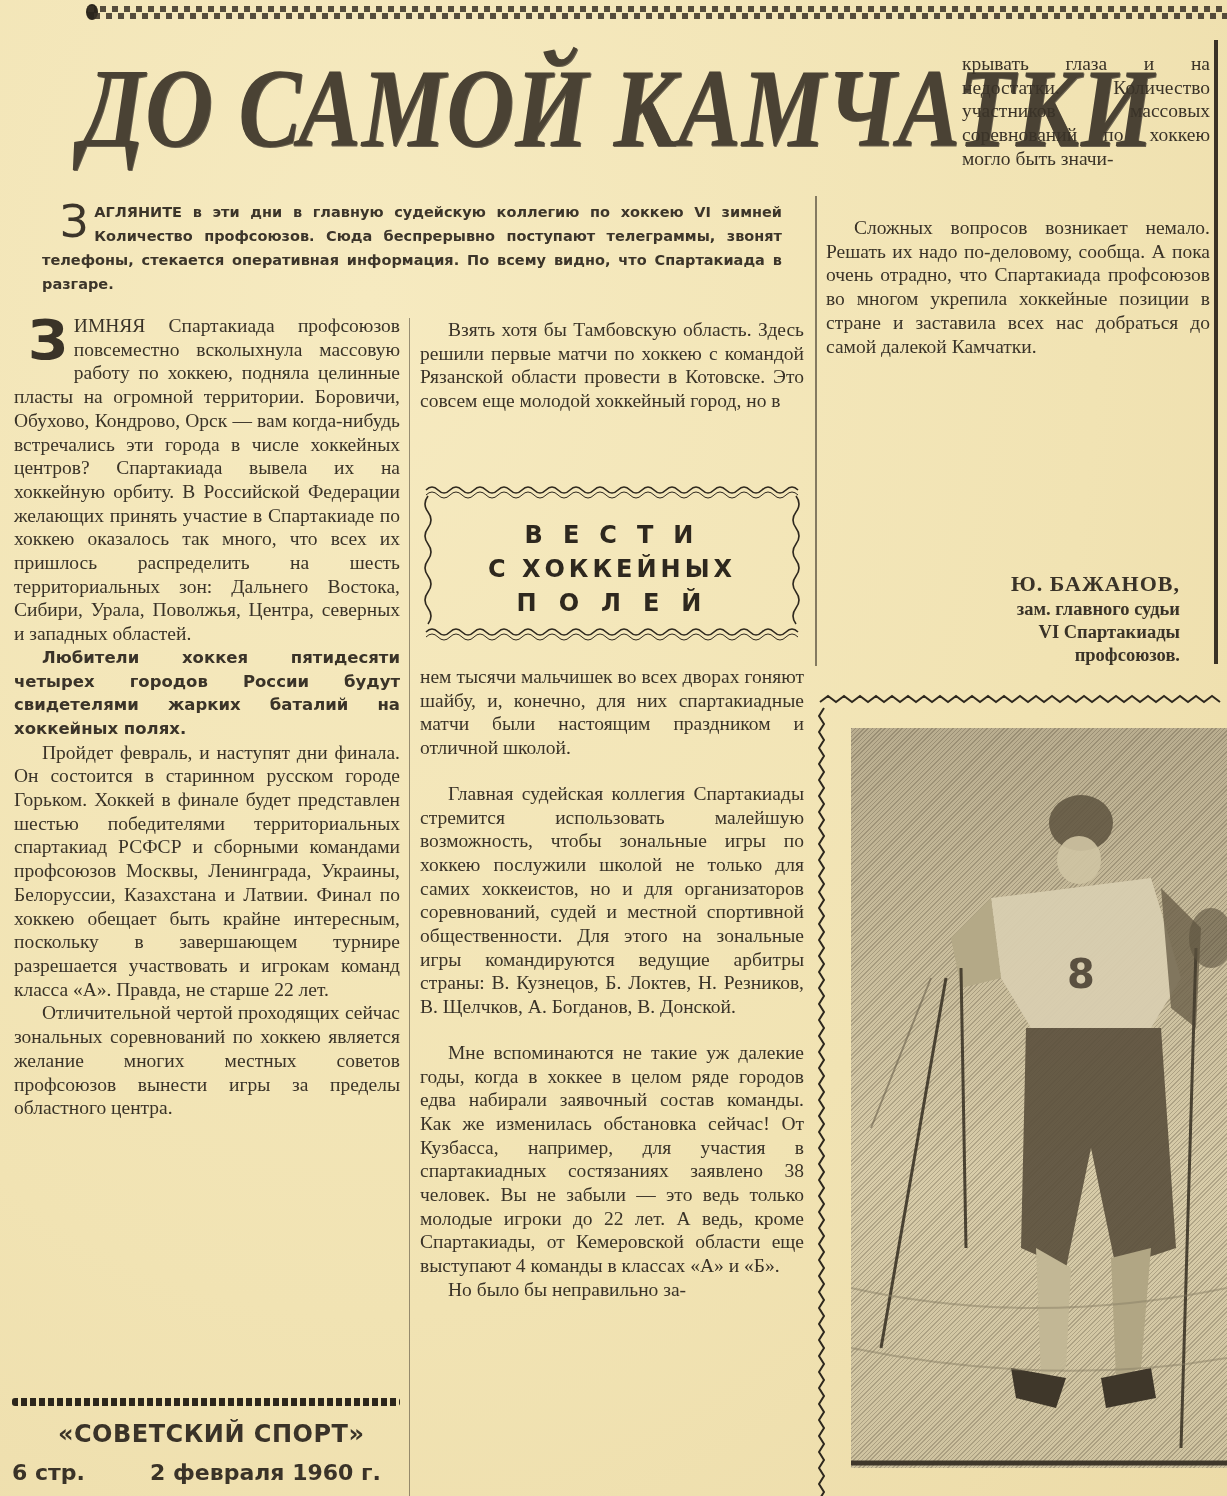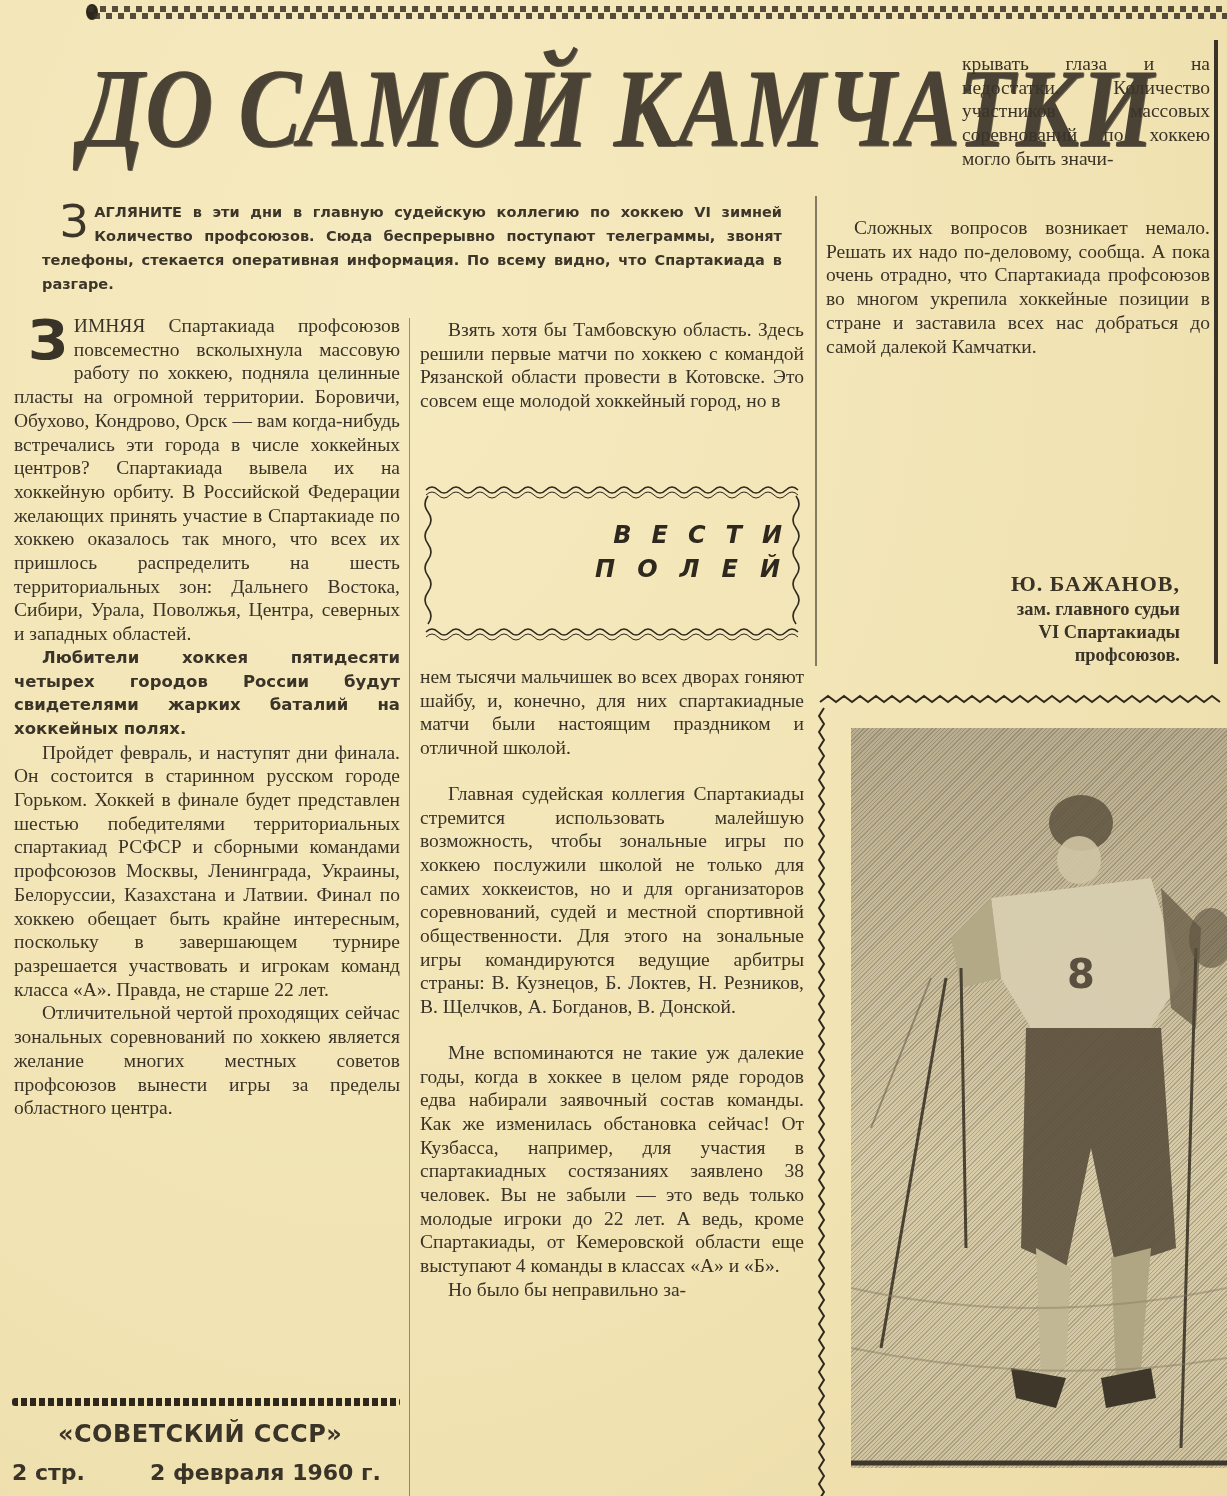--- a/index.html
+++ b/index.html
@@ -43,22 +43,22 @@
   .col3a { left: 962px; top: 52px; width: 248px; }
   .col3b { left: 826px; top: 194px; width: 384px; }
 
   .drop1 { float: left; font-family: "DejaVu Sans", sans-serif; font-size: 56px; line-height: 48px; margin: 2px 6px 0 14px; font-weight: 700; }
   .bold-sans { font-family: "DejaVu Sans", sans-serif; font-weight: 700; font-size: 16.5px; line-height: 23.7px; }
 
   .vrule { position: absolute; background: #3a3226; }
 
   .box { position: absolute; left: 422px; top: 482px; width: 380px; height: 160px; }
   .box svg { position: absolute; inset: 0; }
-  .box .box-text { position: absolute; left: 0; right: 0; top: 36px; text-align: right;
-    font-family: "DejaVu Sans", sans-serif; font-weight: 700; font-size: 24px; line-height: 34px; color: #2e281e; font-style: italic; }
+  .box .box-text { position: absolute; left: 0; right: 0; top: 36px; text-align: center;
+    font-family: "DejaVu Sans", sans-serif; font-weight: 700; font-size: 24px; line-height: 34px; color: #2e281e; }
   .box .l1 { letter-spacing: 20px; padding-left: 14px; }
   .box .l2 { letter-spacing: 4px; }
   .box .l3 { letter-spacing: 22px; padding-left: 16px; }
 
   .signature { position: absolute; left: 870px; top: 570px; width: 310px; text-align: right; }
   .sig-name { font-weight: 700; font-size: 22px; line-height: 28px; letter-spacing: 1px; }
   .sig-role { font-weight: 700; font-size: 18.5px; line-height: 23px; }
 
   .footer-rule { position: absolute; left: 12px; top: 1398px; width: 388px; height: 8px;
     background: repeating-linear-gradient(90deg, #2c261c 0 6px, transparent 6px 9px); border-radius: 3px; }
@@ -109,20 +109,21 @@
     <svg width="380" height="160" viewBox="0 0 380 160">
       <path d="M4 8 q6 -6 12 0 t12 0 t12 0 t12 0 t12 0 t12 0 t12 0 t12 0 t12 0 t12 0 t12 0 t12 0 t12 0 t12 0 t12 0 t12 0 t12 0 t12 0 t12 0 t12 0 t12 0 t12 0 t12 0 t12 0 t12 0 t12 0 t12 0 t12 0 t12 0 t12 0 t12 0" fill="none" stroke="#2e281e" stroke-width="1.6"></path>
       <path d="M4 13 q6 -6 12 0 t12 0 t12 0 t12 0 t12 0 t12 0 t12 0 t12 0 t12 0 t12 0 t12 0 t12 0 t12 0 t12 0 t12 0 t12 0 t12 0 t12 0 t12 0 t12 0 t12 0 t12 0 t12 0 t12 0 t12 0 t12 0 t12 0 t12 0 t12 0 t12 0 t12 0" fill="none" stroke="#2e281e" stroke-width="1"></path>
       <path d="M4 150 q6 -6 12 0 t12 0 t12 0 t12 0 t12 0 t12 0 t12 0 t12 0 t12 0 t12 0 t12 0 t12 0 t12 0 t12 0 t12 0 t12 0 t12 0 t12 0 t12 0 t12 0 t12 0 t12 0 t12 0 t12 0 t12 0 t12 0 t12 0 t12 0 t12 0 t12 0 t12 0" fill="none" stroke="#2e281e" stroke-width="1.6"></path>
       <path d="M4 155 q6 -6 12 0 t12 0 t12 0 t12 0 t12 0 t12 0 t12 0 t12 0 t12 0 t12 0 t12 0 t12 0 t12 0 t12 0 t12 0 t12 0 t12 0 t12 0 t12 0 t12 0 t12 0 t12 0 t12 0 t12 0 t12 0 t12 0 t12 0 t12 0 t12 0 t12 0 t12 0" fill="none" stroke="#2e281e" stroke-width="1"></path>
       <path d="M6 14 q-6 8 0 16 t0 16 t0 16 t0 16 t0 16 t0 16 t0 16 t0 16" fill="none" stroke="#2e281e" stroke-width="1.6"></path>
       <path d="M374 14 q6 8 0 16 t0 16 t0 16 t0 16 t0 16 t0 16 t0 16 t0 16" fill="none" stroke="#2e281e" stroke-width="1.6"></path>
     </svg>
     <div class="box-text">
       <div class="l1">ВЕСТИ</div>
+      <div class="l2">С ХОККЕЙНЫХ</div>
       <div class="l3">ПОЛЕЙ</div>
     </div>
   </div>
 
   <div class="col col2b">
     <p>нем тысячи мальчишек во всех дворах гоняют шайбу, и, конечно, для них спартакиадные матчи были настоящим праздником и отличной школой.</p>
     <p class="ind gap">Главная судейская коллегия Спартакиады стремится использовать малейшую возможность, чтобы зональные игры по хоккею послужили школой не только для самих хоккеистов, но и для организаторов соревнований, судей и местной спортивной общественности. Для этого на зональные игры командируются ведущие арбитры страны: В. Кузнецов, Б. Локтев, Н. Резников, В. Щелчков, А. Богданов, В. Донской.</p>
     <p class="ind gap">Мне вспоминаются не такие уж далекие годы, когда в хоккее в целом ряде городов едва набирали заявочный состав команды. Как же изменилась обстановка сейчас! От Кузбасса, например, для участия в спартакиадных состязаниях заявлено 38 человек. Вы не забыли — это ведь только молодые игроки до 22 лет. А ведь, кроме Спартакиады, от Кемеровской области еще выступают 4 команды в классах «А» и «Б».</p>
     <p class="ind">Но было бы неправильно за-</p>
   </div>
@@ -135,22 +136,22 @@
   </div>
 
   <div class="signature">
     <div class="sig-name">Ю. БАЖАНОВ,</div>
     <div class="sig-role">зам. главного судьи</div>
     <div class="sig-role">VI Спартакиады</div>
     <div class="sig-role">профсоюзов.</div>
   </div>
 
   <div class="footer-rule"></div>
-  <div class="footer-paper">«СОВЕТСКИЙ СССР»</div>
-  <div class="footer-page">2 стр.</div>
+  <div class="footer-paper">«СОВЕТСКИЙ СПОРТ»</div>
+  <div class="footer-page">6 стр.</div>
   <div class="footer-date">2 февраля 1960 г.</div>
 
   <div class="photo-frame">
     <svg class="wave" width="409" height="808" viewBox="0 0 409 808">
       <path d="M2 14 l8 -6 l8 6 l8 -6 l8 6 l8 -6 l8 6 l8 -6 l8 6 l8 -6 l8 6 l8 -6 l8 6 l8 -6 l8 6 l8 -6 l8 6 l8 -6 l8 6 l8 -6 l8 6 l8 -6 l8 6 l8 -6 l8 6 l8 -6 l8 6 l8 -6 l8 6 l8 -6 l8 6 l8 -6 l8 6 l8 -6 l8 6 l8 -6 l8 6 l8 -6 l8 6 l8 -6 l8 6 l8 -6 l8 6 l8 -6 l8 6 l8 -6 l8 6 l8 -6 l8 6 l8 -6 l8 6" fill="none" stroke="#2e281e" stroke-width="2"></path>
       <path d="M6 20 l-5 8 l5 8 l-5 8 l5 8 l-5 8 l5 8 l-5 8 l5 8 l-5 8 l5 8 l-5 8 l5 8 l-5 8 l5 8 l-5 8 l5 8 l-5 8 l5 8 l-5 8 l5 8 l-5 8 l5 8 l-5 8 l5 8 l-5 8 l5 8 l-5 8 l5 8 l-5 8 l5 8 l-5 8 l5 8 l-5 8 l5 8 l-5 8 l5 8 l-5 8 l5 8 l-5 8 l5 8 l-5 8 l5 8 l-5 8 l5 8 l-5 8 l5 8 l-5 8 l5 8 l-5 8 l5 8 l-5 8 l5 8 l-5 8 l5 8 l-5 8 l5 8 l-5 8 l5 8 l-5 8 l5 8 l-5 8 l5 8 l-5 8 l5 8 l-5 8 l5 8 l-5 8 l5 8 l-5 8 l5 8 l-5 8 l5 8 l-5 8 l5 8 l-5 8 l5 8 l-5 8 l5 8 l-5 8 l5 8 l-5 8 l5 8 l-5 8 l5 8 l-5 8 l5 8 l-5 8 l5 8 l-5 8 l5 8 l-5 8 l5 8 l-5 8 l5 8 l-5 8 l5 8 l-5 8 l5 8 l-5 8 l5 8 l-5 8 l5 8 l-5 8 l5 8 l-5 8" fill="none" stroke="#2e281e" stroke-width="2"></path>
     </svg>
     <div class="photo">
       <svg width="376" height="740" viewBox="0 0 376 740">
 

